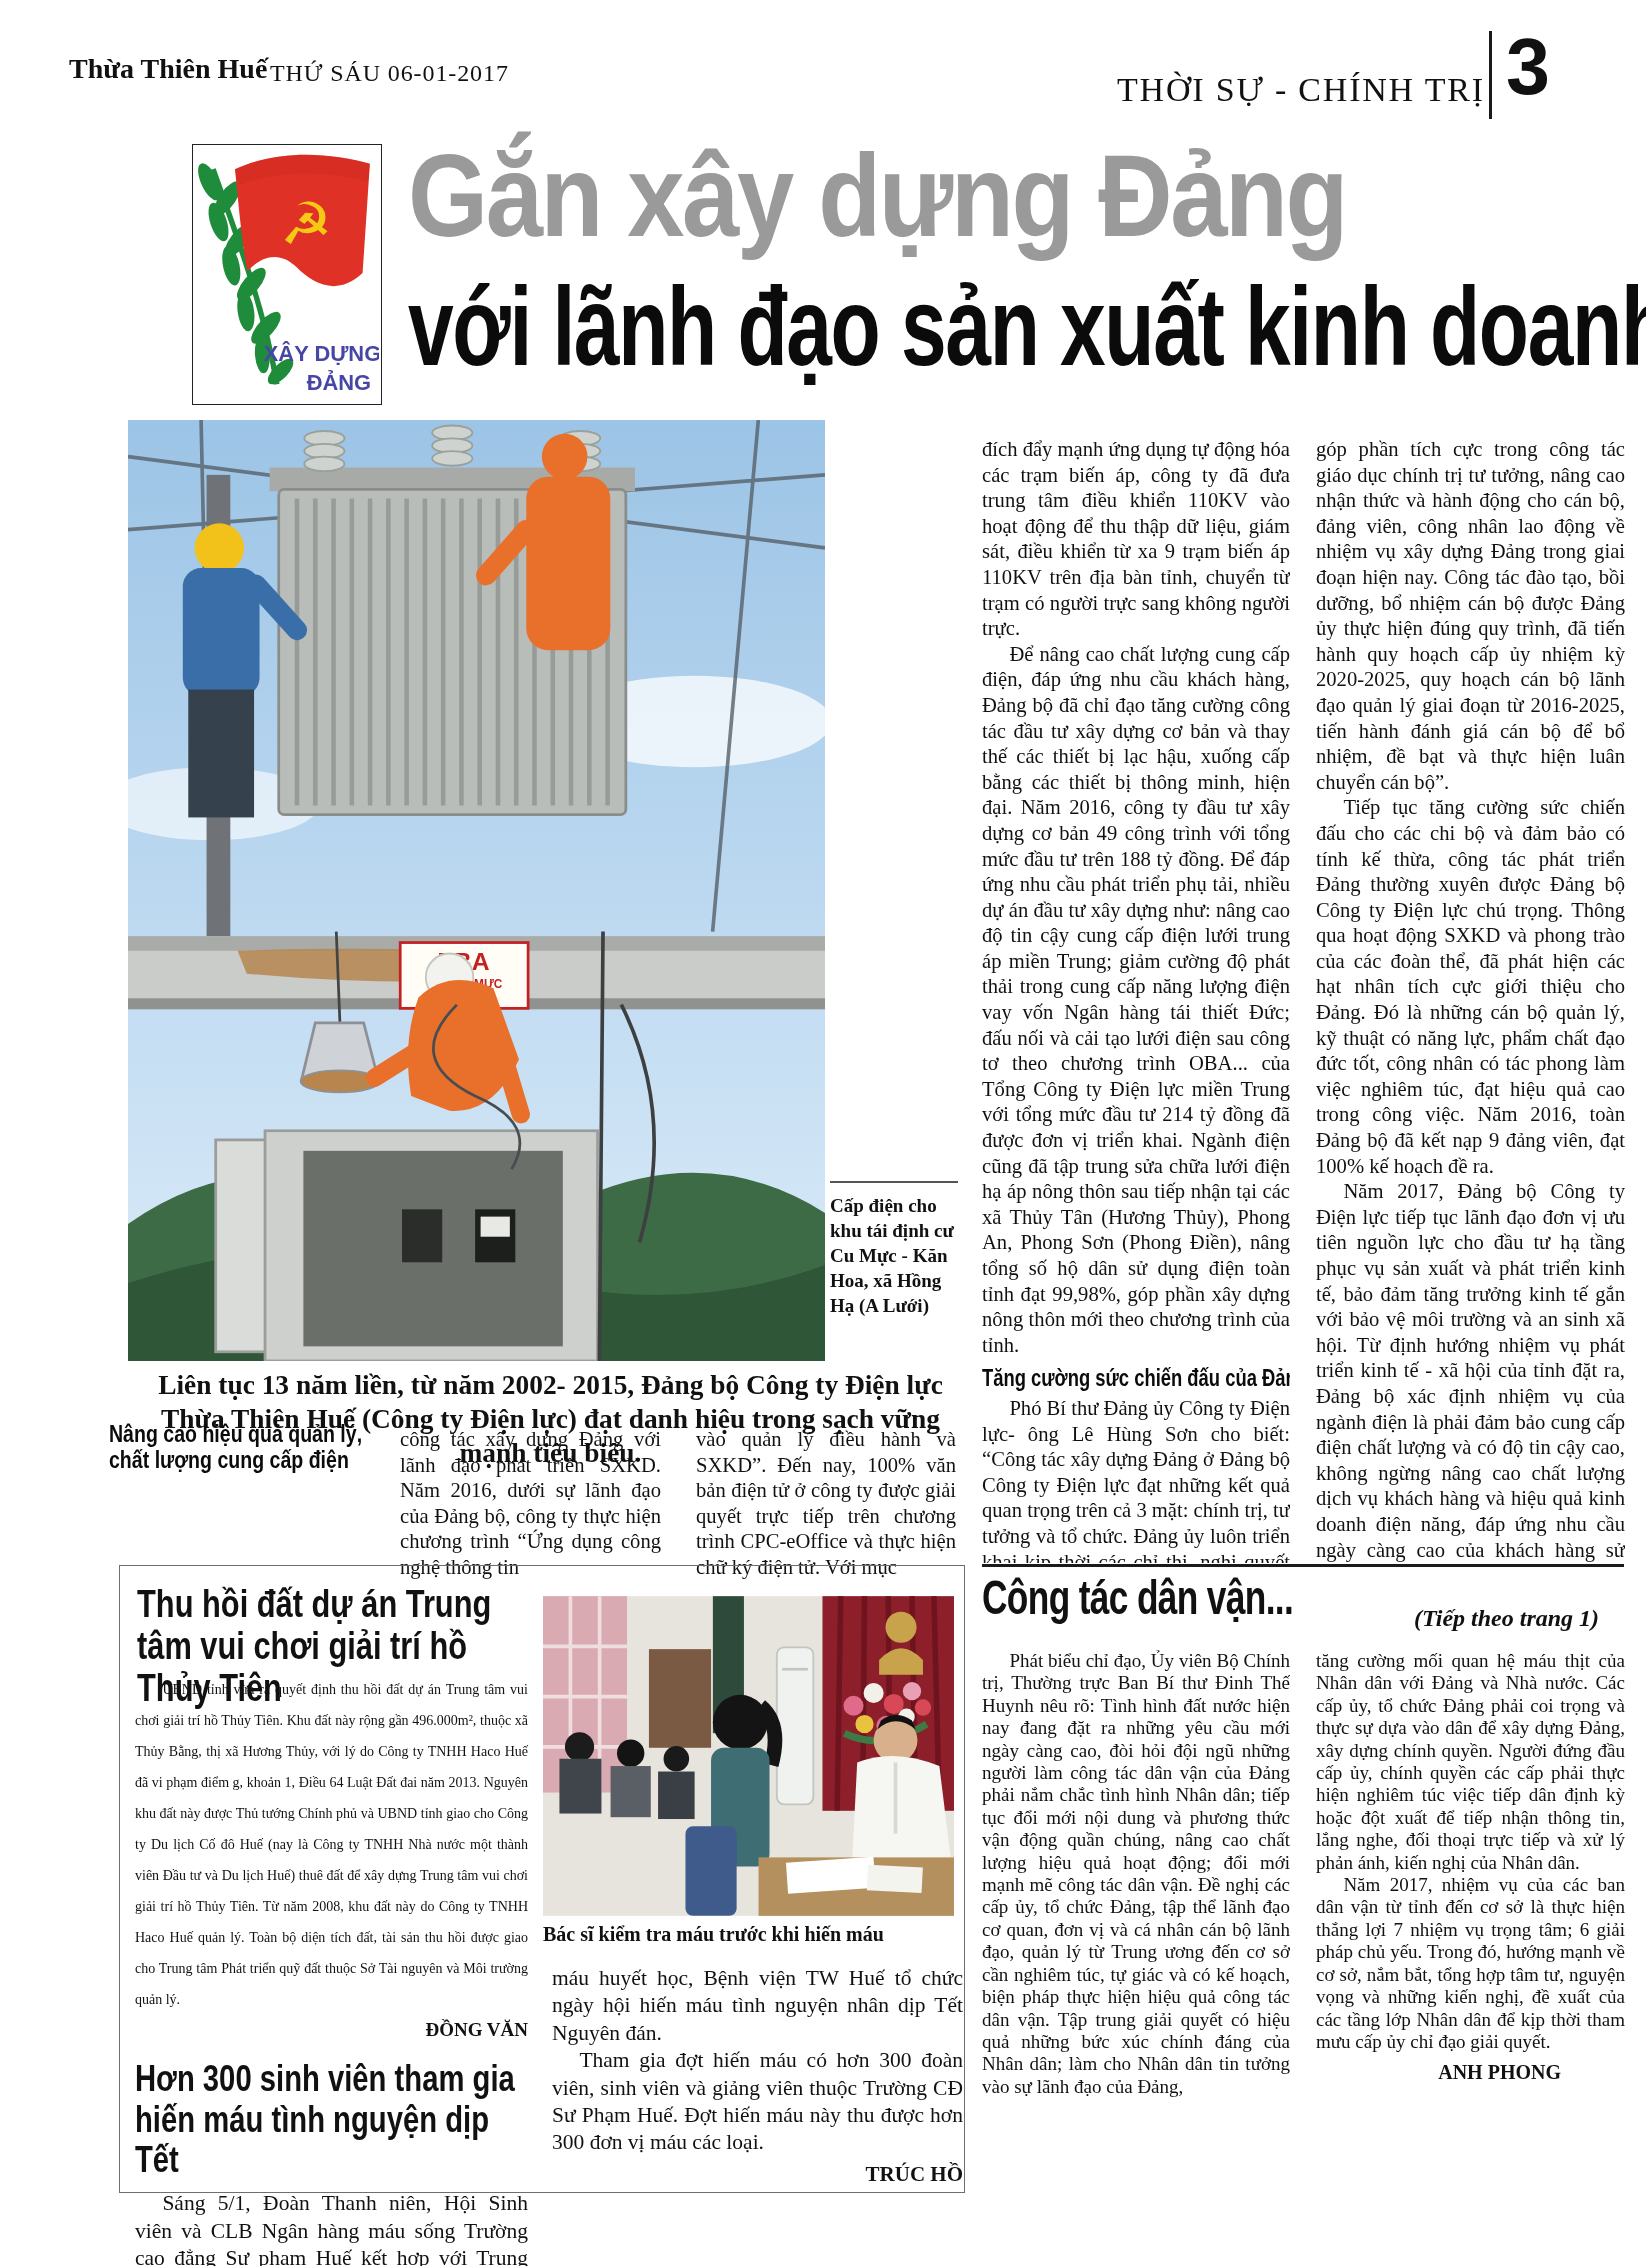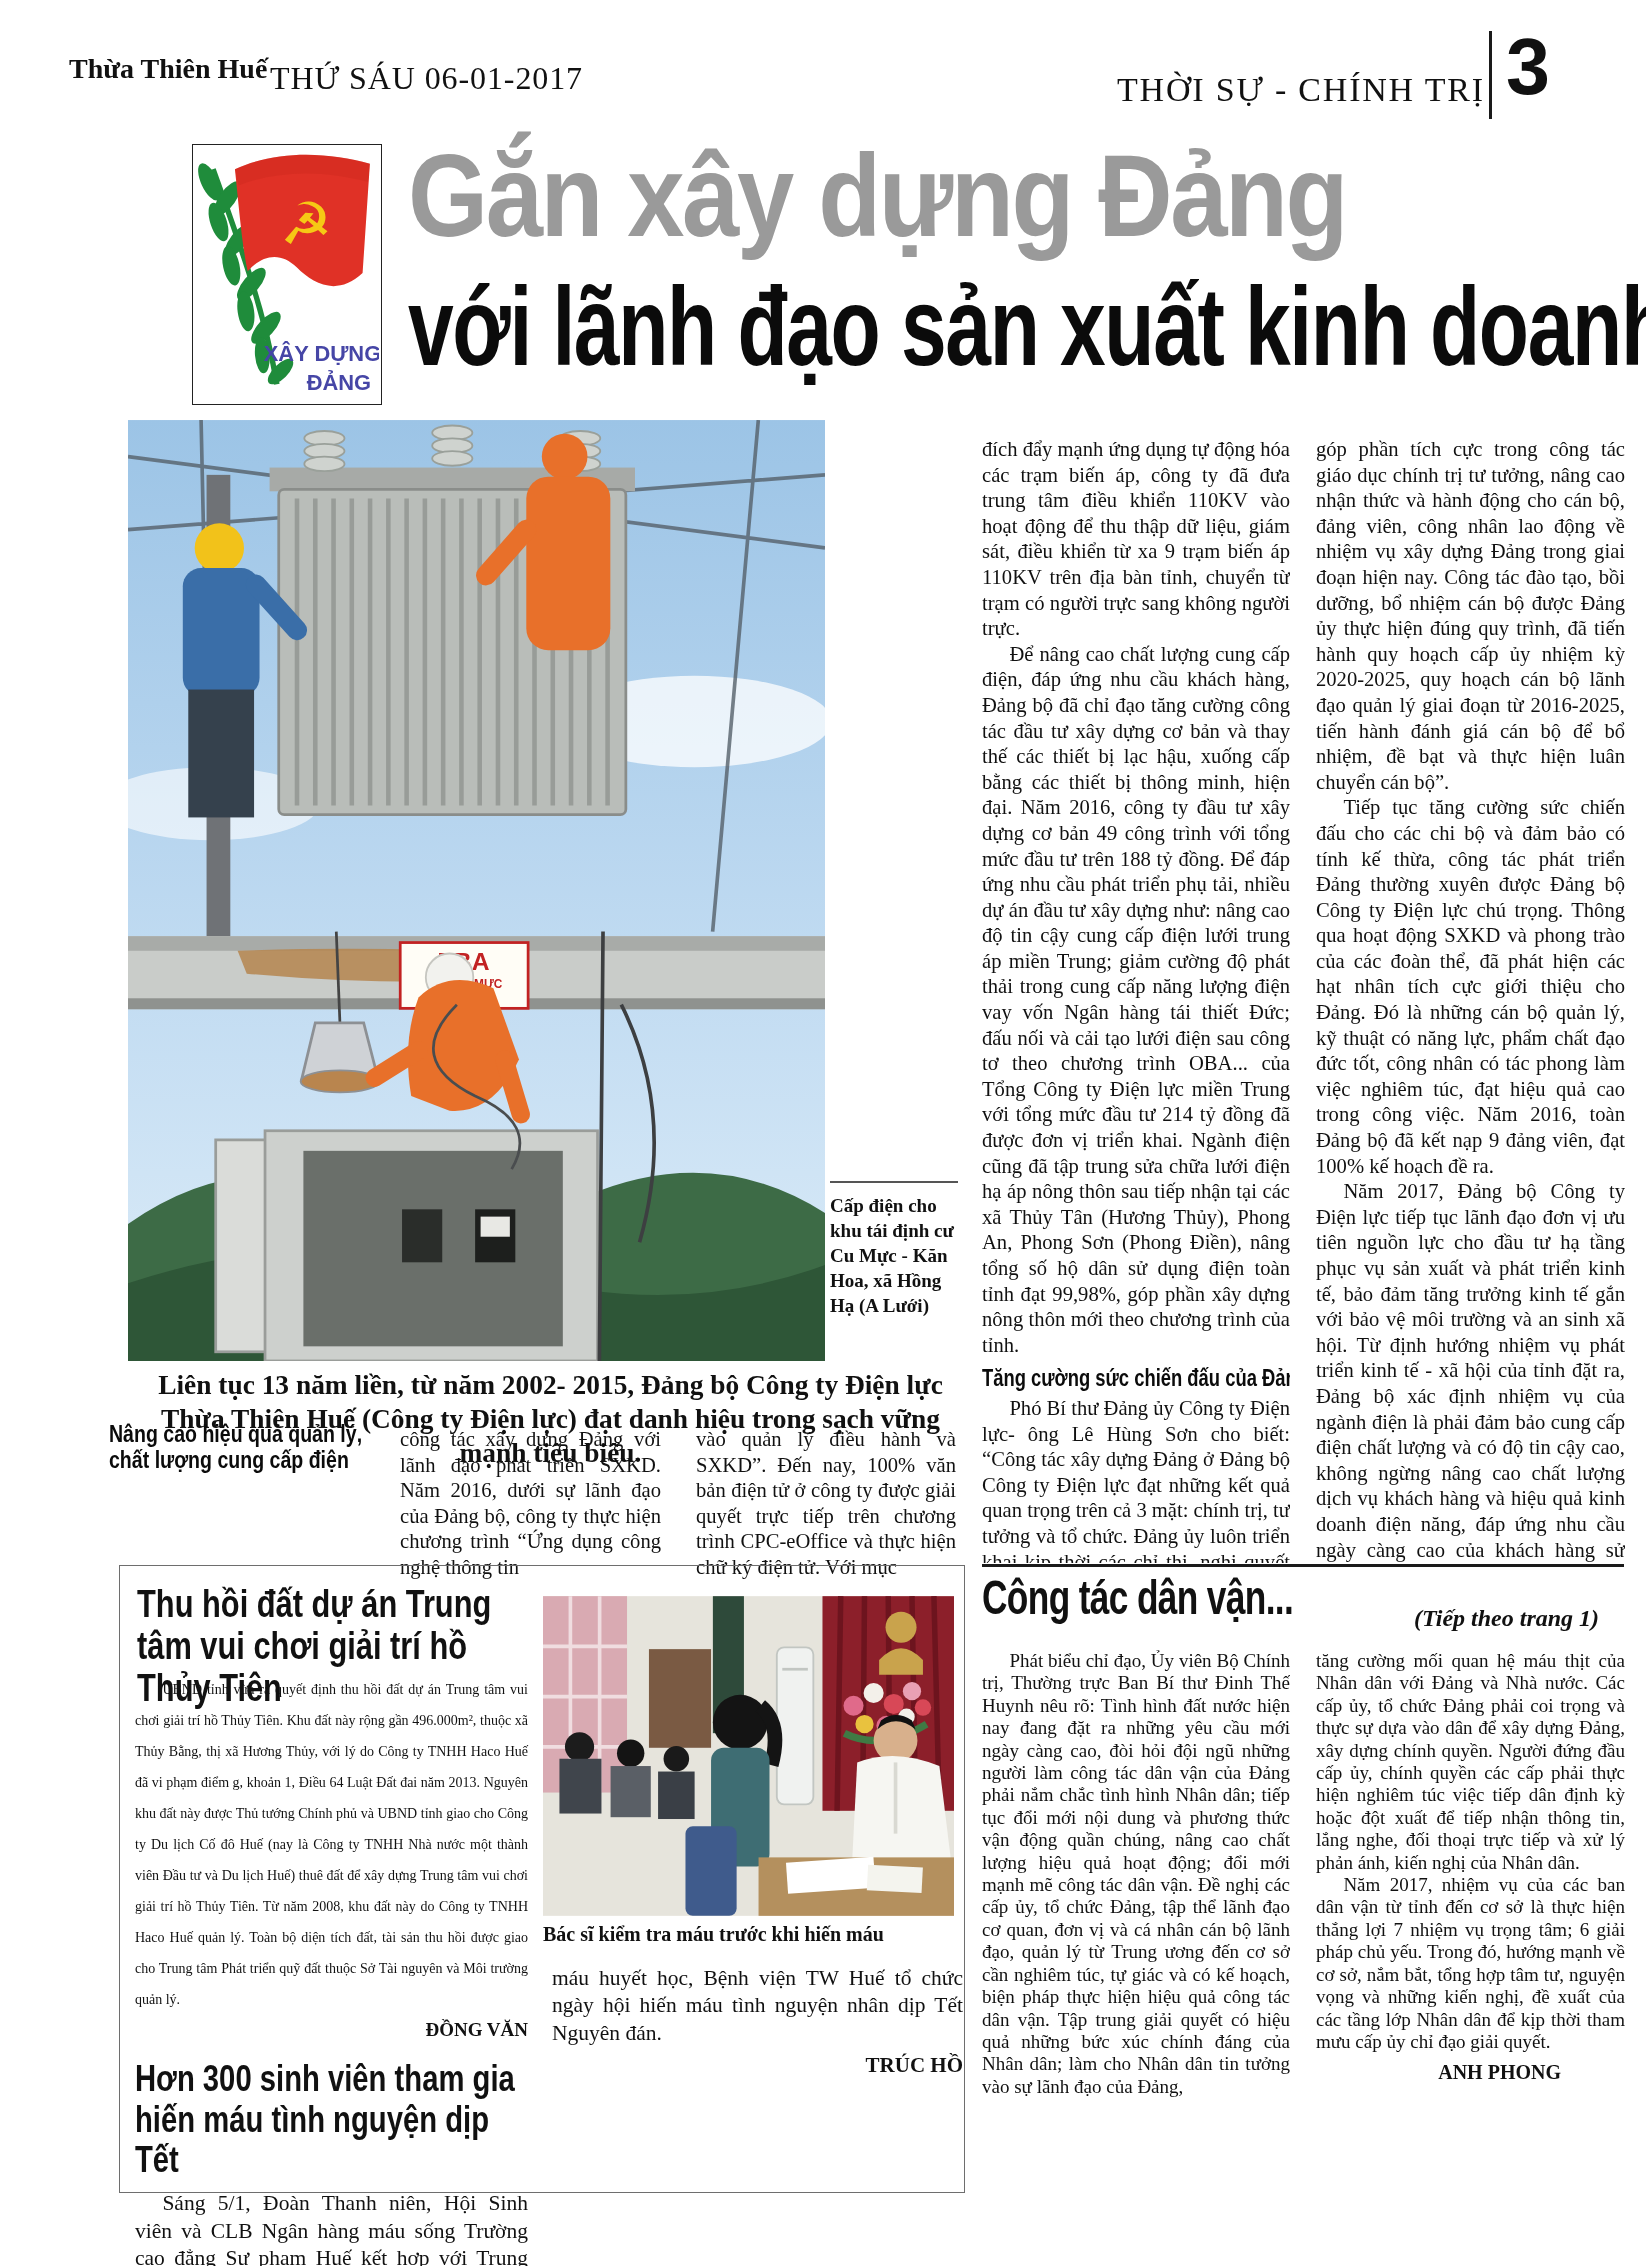--- a/index.html
+++ b/index.html
@@ -7,21 +7,21 @@
         font-family:"Liberation Serif","DejaVu Serif",serif;color:#111;}
   .abs{position:absolute;}
   .sans{font-family:"Liberation Sans","DejaVu Sans",sans-serif;}
   .just{text-align:justify;text-justify:inter-word;}
   .cond{display:inline-block;white-space:nowrap;transform-origin:0 50%;}
   .condblk{display:block;transform-origin:0 0;}
   p{margin:0;padding:0;}
   .ind{text-indent:27.4px;}
   
   .brand{font-size:28px;font-weight:bold;letter-spacing:0;}
-  .date{font-size:32px;letter-spacing:0.9px;text-align:center;}
+  .date{font-size:24px;letter-spacing:0.9px;text-align:center;}
   .section-title{font-size:34px;letter-spacing:1.8px;}
   .pagenum{font-family:"Liberation Sans","DejaVu Sans",sans-serif;font-size:79px;font-weight:600;line-height:1;}
   .hdr-divider{width:2.7px;height:88px;background:#1a1a1a;}
   
   .headline1{font-size:117px;font-weight:bold;letter-spacing:-2.7px;color:#9a9a9a;line-height:1;}
   .headline2{font-size:111px;font-weight:bold;letter-spacing:-1.8px;color:#0b0b0b;line-height:1;}
   
   .bodytxt{font-size:20.6px;line-height:25.6px;}
   .smalltxt{font-size:19px;line-height:22.4px;}
   .boxtxt{font-size:14px;line-height:31px;}
@@ -297,17 +297,18 @@
     <p class="boxtxt just ind">UBND tỉnh vừa ra quyết định thu hồi đất dự án Trung tâm vui chơi giải trí hồ Thủy Tiên. Khu đất này rộng gần 496.000m², thuộc xã Thủy Bằng, thị xã Hương Thủy, với lý do Công ty TNHH Haco Huế đã vi phạm điểm g, khoản 1, Điều 64 Luật Đất đai năm 2013. Nguyên khu đất này được Thủ tướng Chính phủ và UBND tỉnh giao cho Công ty Du lịch Cố đô Huế (nay là Công ty TNHH Nhà nước một thành viên Đầu tư và Du lịch Huế) thuê đất để xây dựng Trung tâm vui chơi giải trí hồ Thủy Tiên. Từ năm 2008, khu đất này do Công ty TNHH Haco Huế quản lý. Toàn bộ diện tích đất, tài sản thu hồi được giao cho Trung tâm Phát triển quỹ đất thuộc Sở Tài nguyên và Môi trường quản lý.</p>
     <div class="author" style="font-size:19px;margin:3.7px 0 0 0;">ĐỒNG VĂN</div>
     <div class="sans" style="font-size:37px;font-weight:bold;line-height:1.1;margin-top:18.3px;">
       <span class="condblk" style="width:498px;transform:scaleX(0.79);">Hơn 300 sinh viên tham gia hiến máu tình nguyện dịp Tết</span>
     </div>
     <p class="box2txt just ind" style="margin-top:9.1px;">Sáng 5/1, Đoàn Thanh niên, Hội Sinh viên và CLB Ngân hàng máu sống Trường cao đẳng Sư phạm Huế kết hợp với Trung tâm Truyền</p>
   </div>
 
   <div class="abs" style="left:552px;top:1965px;width:411px;">
     <p class="box2txt just">máu huyết học, Bệnh viện TW Huế tổ chức ngày hội hiến máu tình nguyện nhân dịp Tết Nguyên đán.</p>
+    <p class="box2txt just ind">Tham gia đợt hiến máu có hơn 300 đoàn viên, sinh viên và giảng viên thuộc Trường CĐ Sư Phạm Huế. Đợt hiến máu này thu được hơn 300 đơn vị máu các loại.</p>
     <div class="author" style="font-size:21px;margin-top:5.5px;">TRÚC HỒ</div>
   </div>
 
 </div>
 
 
 </body></html>

